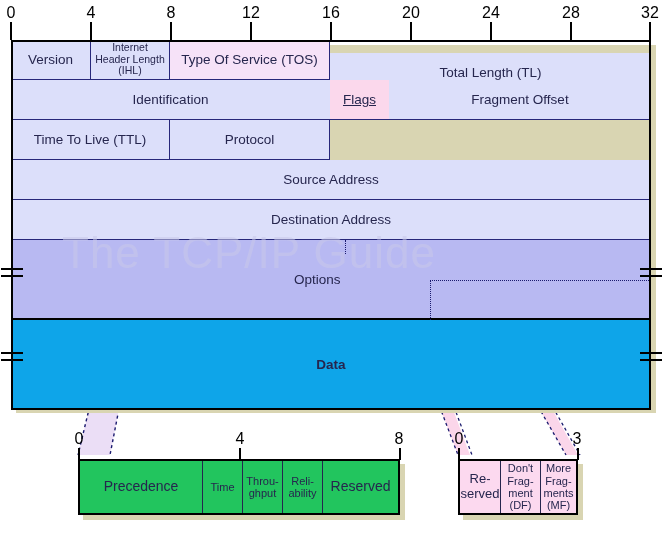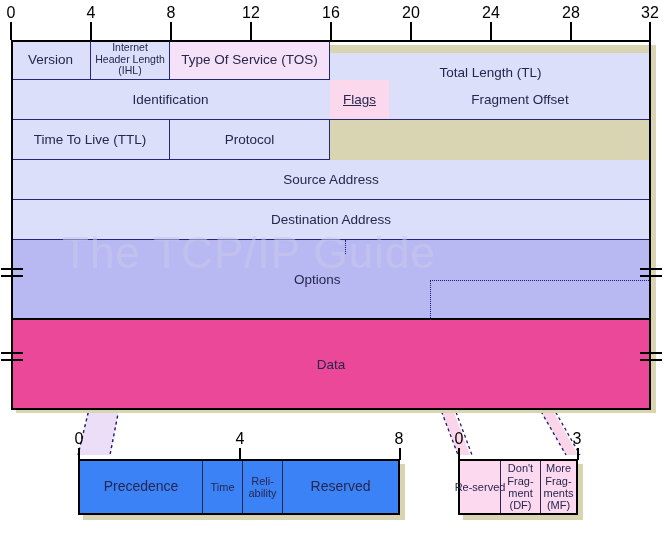--- a/index.html
+++ b/index.html
@@ -19,21 +19,21 @@
   .cell{position:absolute;box-sizing:border-box;
         display:flex;align-items:center;justify-content:center;
         text-align:center;font-size:13.5px;color:#26264e;line-height:1.15;}
   .bdr-b{border-bottom:1.4px solid #27277a;}
   .bdr-r{border-right:1.4px solid #27277a;}
 
   .fill-hdr{background:#dcdffa;}
   .fill-tos{background:#f6e2f8;}
   .fill-flags{background:#fbd8ec;text-decoration:underline;}
   .fill-opt{background:#b8b9f2;}
-  .fill-data{background:#ec4899;}
+  .fill-data{background:#0ea5e9;font-weight:bold;}
 
   .small{font-size:10.5px;line-height:1.1;}
 
   
   .dot-v{position:absolute;border-left:1.4px dotted #1a1a6e;}
   .dot-h{position:absolute;border-top:1.4px dotted #1a1a6e;}
 
   
   .brk{position:absolute;}
   .brk i{position:absolute;display:block;background:#000;height:2.4px;width:22px;left:0;}
@@ -44,21 +44,21 @@
   
   .watermark{position:absolute;font-size:44px;letter-spacing:1px;
              color:#c9c9ea;opacity:.55;white-space:nowrap;
              font-family:"Liberation Sans","DejaVu Sans",sans-serif;}
 
   
   .dbox{position:absolute;border:2.5px solid #000;box-sizing:border-box;display:flex;}
   .dcell{box-sizing:border-box;display:flex;align-items:center;justify-content:center;
          text-align:center;line-height:1.12;color:#26264e;}
   .dcell + .dcell{border-left:1.6px solid #26264e;}
-  .tosfill{background:#3b82f6;}
+  .tosfill{background:#22c55e;}
   .flagfill{background:#fcd9ef;}
 </style>
 </head>
 <body>
 
 <div id="stage">
 
   <svg class="ribbon" width="670" height="540">
 
     <polygon points="168,80 183,80 110,455 78,455" fill="#e8d8f5" opacity="0.85"></polygon>
@@ -159,36 +159,40 @@
     <div class="ruler-tick" style="left:78px;top:448px;height:12px"></div>
     <div class="ruler-tick" style="left:239px;top:448px;height:12px"></div>
     <div class="ruler-tick" style="left:399px;top:448px;height:12px"></div>
   </div>
 
   <div class="shadow" style="left:83px;top:464px;width:322px;height:56px;"></div>
   <div class="dbox tosfill" style="left:78px;top:459px;width:322px;height:56px;">
     <div class="dcell" style="width:122px;font-size:14px;">Precedence</div>
     <div class="dcell" style="width:40px;font-size:11px;">Time</div>
     <div class="dcell" style="width:40px;font-size:11px;flex-direction:column;">
+      <span>Throu-</span>
+      <span>ghput</span>
+    </div>
+    <div class="dcell" style="width:40px;font-size:11px;flex-direction:column;">
       <span>Reli-</span>
       <span>ability</span>
     </div>
     <div class="dcell" style="flex:1;font-size:14px;">Reserved</div>
   </div>
 
   <div>
     <div class="ruler-num" style="left:459px;top:430px">0</div>
     <div class="ruler-num" style="left:577px;top:430px">3</div>
     <div class="ruler-tick" style="left:458px;top:448px;height:12px"></div>
     <div class="ruler-tick" style="left:577px;top:448px;height:12px"></div>
   </div>
 
   <div class="shadow" style="left:463px;top:464px;width:120px;height:56px;"></div>
   <div class="dbox flagfill" style="left:458px;top:459px;width:120px;height:56px;">
-    <div class="dcell" style="width:40px;font-size:11px;">
+    <div class="dcell" style="width:40px;font-size:13px;flex-direction:column;">
       <span>Re-</span>
       <span>served</span>
     </div>
     <div class="dcell" style="width:40px;font-size:11px;flex-direction:column;">
       <span>Don't</span>
       <span>Frag-</span>
       <span>ment</span>
       <span>(DF)</span>
     </div>
     <div class="dcell" style="flex:1;font-size:11px;flex-direction:column;">

